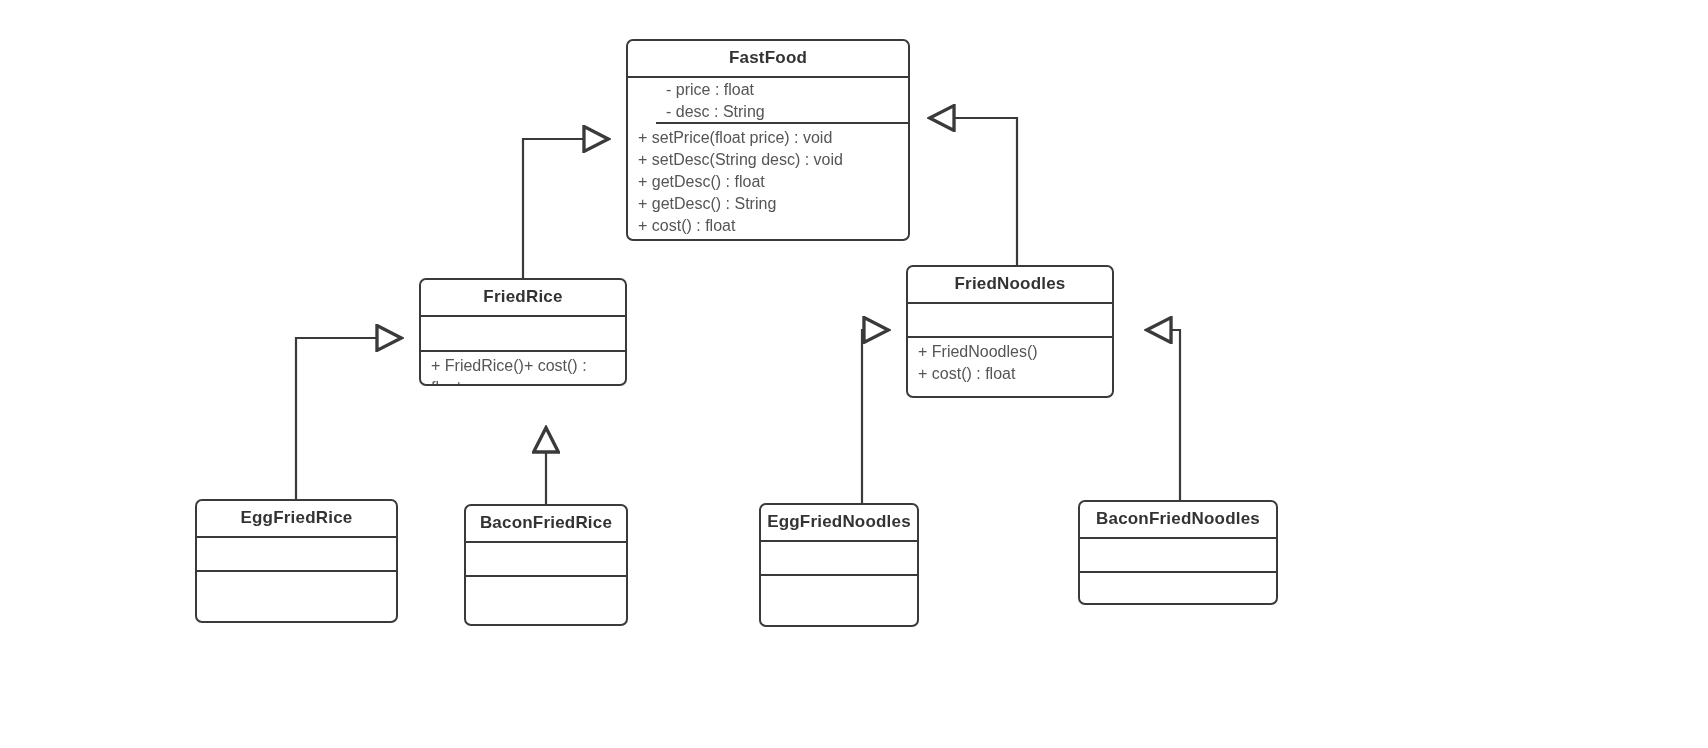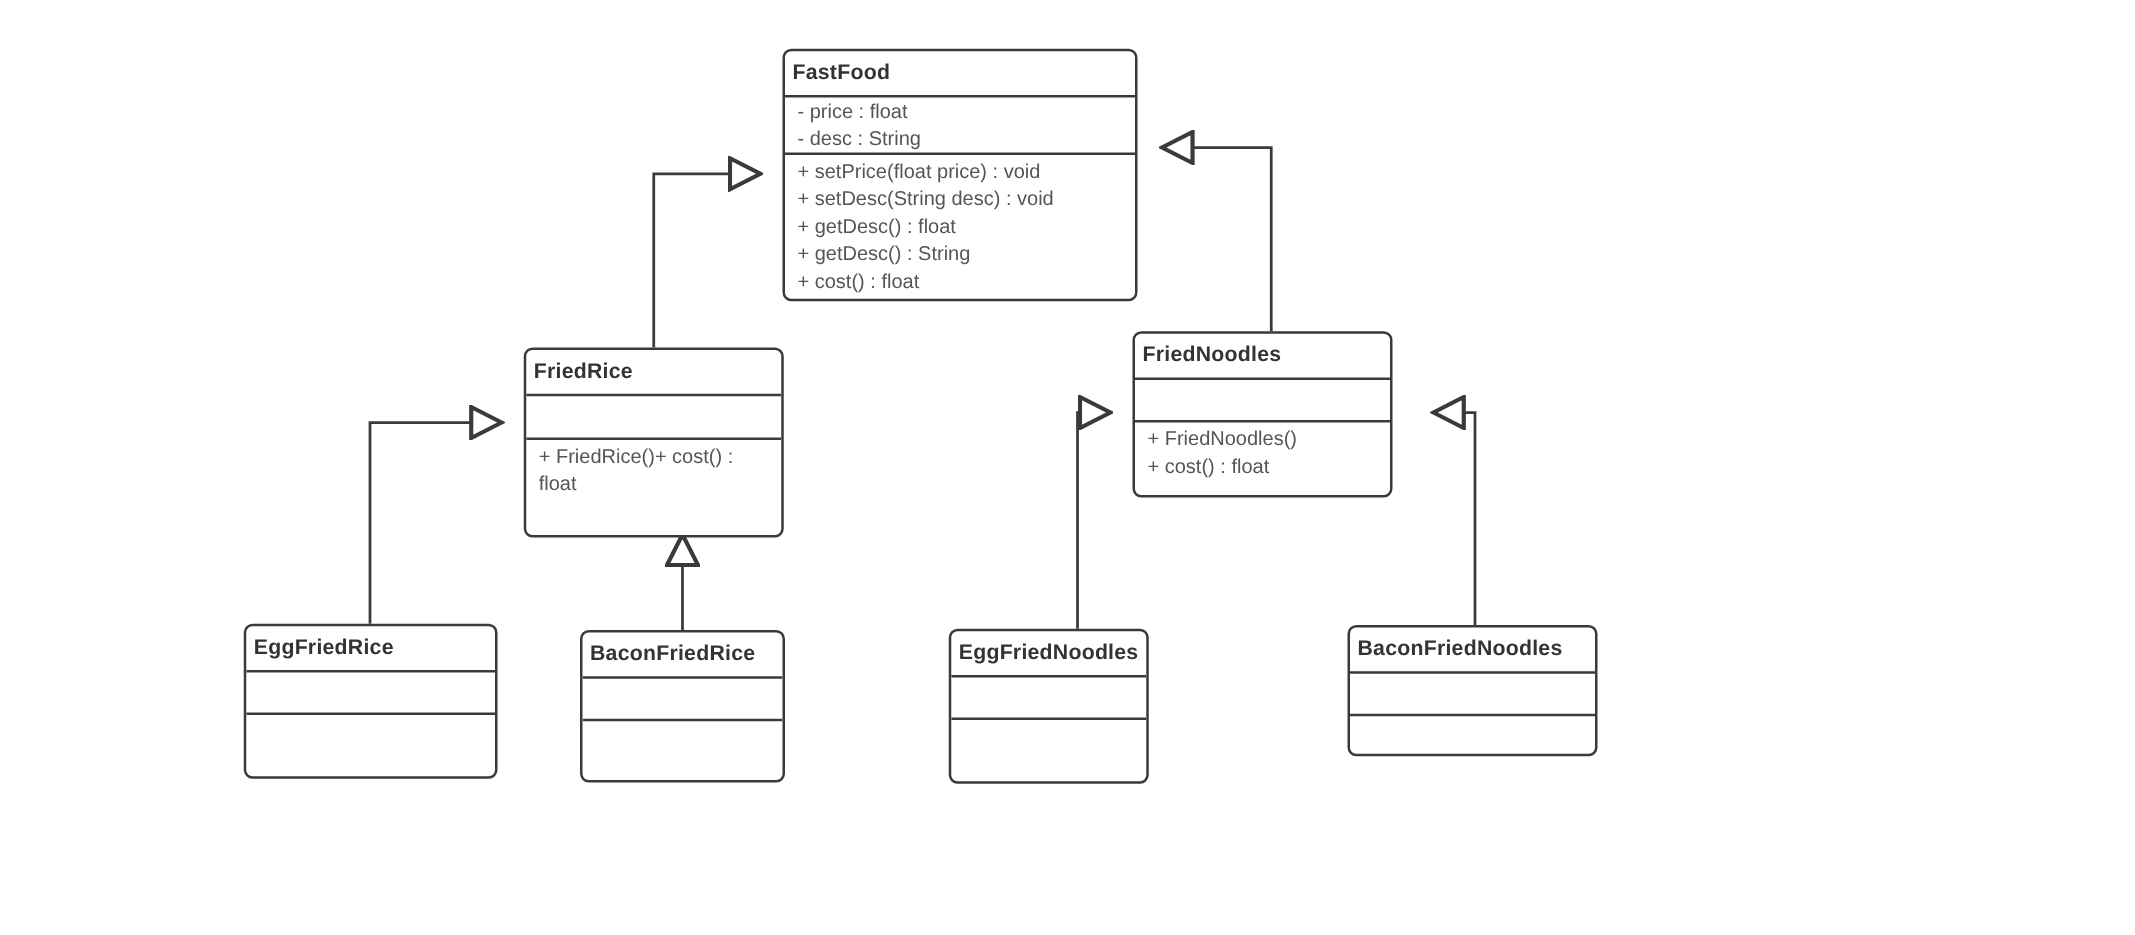--- a/index.html
+++ b/index.html
@@ -28,20 +28,21 @@
     box-sizing: border-box;
     background: #ffffff;
     border: 2px solid #3a3a3a;
     border-radius: 7px;
     display: flex;
     flex-direction: column;
     overflow: hidden;
     z-index: 2;
   }
   .uml-title {
+    text-align: center;
     font-weight: bold;
     font-size: 17px;
     color: #333333;
     letter-spacing: 0.2px;
     padding: 7px 6px 8px 6px;
     box-sizing: border-box;
     border-bottom: 2px solid #3a3a3a;
     flex: 0 0 auto;
     white-space: nowrap;
   }
@@ -64,22 +65,22 @@
   }
   .uml-section.wrapped .member {
     white-space: normal;
   }
   .empty-section {
     min-height: 26px;
   }
 
   
   #cls-fastfood        { left: 626px;  top: 39px;  width: 284px; height: 202px; }
-  #cls-fastfood .uml-section.attrs   { height: 46px; padding-top: 1px; }
-  #cls-friedrice       { left: 419px;  top: 278px; width: 208px; height: 152px; }
+  #cls-fastfood .uml-section.attrs   { height: 46px; padding-top: 1px; margin-left: 28px; }
+  #cls-friedrice       { left: 419px;  top: 278px; width: 208px; height: 108px; }
   #cls-friedrice .uml-section.attrs  { height: 35px; }
   #cls-friednoodles    { left: 906px;  top: 265px; width: 208px; height: 133px; }
   #cls-friednoodles .uml-section.attrs { height: 34px; }
   #cls-eggfriedrice    { left: 195px;  top: 499px; width: 203px; height: 124px; }
   #cls-eggfriedrice .uml-section.attrs { height: 34px; }
   #cls-baconfriedrice  { left: 464px;  top: 504px; width: 164px; height: 122px; }
   #cls-baconfriedrice .uml-section.attrs { height: 34px; }
   #cls-eggfriednoodles { left: 759px;  top: 503px; width: 160px; height: 124px; }
   #cls-eggfriednoodles .uml-section.attrs { height: 34px; }
   #cls-baconfriednoodles { left: 1078px; top: 500px; width: 200px; height: 105px; }

